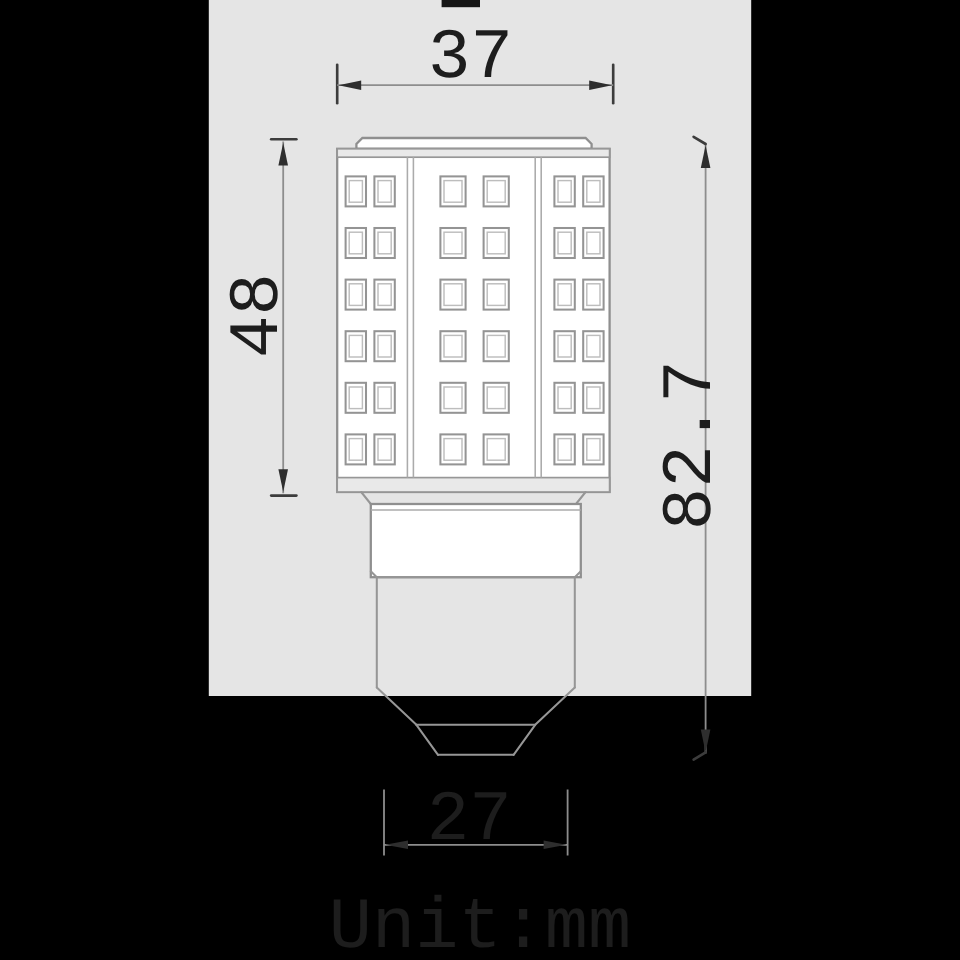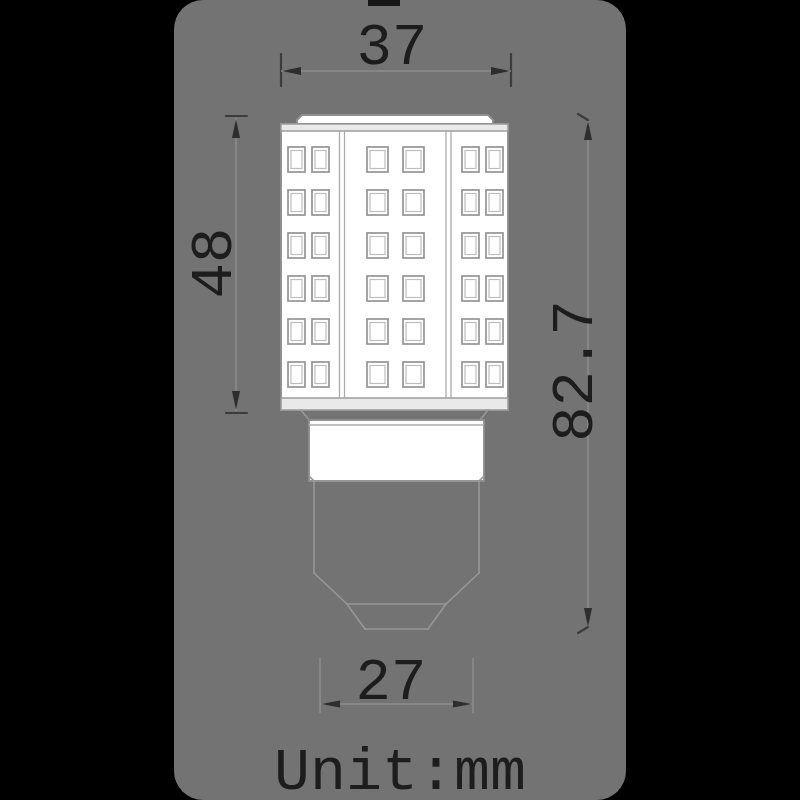--- a/index.html
+++ b/index.html
@@ -3,21 +3,21 @@
 <meta charset="utf-8">
 <style>
   html,body{margin:0;padding:0;background:#000;}
   .stage{
     position:relative;width:800px;height:800px;background:#000;overflow:hidden;
     font-family:"Liberation Mono",monospace;
   }
   .letterbox{position:absolute;top:0;height:800px;background:#000;}
   .letterbox.left{left:0;width:174px;}
   .letterbox.right{left:626px;width:174px;}
-  .paper{position:absolute;left:174px;top:0;width:452px;height:800px;background:#737373;border-radius:29px;}
+  .paper{position:absolute;left:174px;top:0;width:452px;height:580px;background:#e5e5e5;}
   svg{display:block;}
   .dline{stroke:#969696;stroke-width:1.7;fill:none;stroke-linecap:round;}
   .thin{stroke:#ababab;stroke-width:1.3;fill:none;}
   .outline{stroke:#8f8f8f;stroke-width:1.9;fill:#ffffff;}
   .band{fill:#e9e9e9;stroke:#979797;stroke-width:1.4;}
   .led-outer{fill:#ffffff;stroke:#949494;stroke-width:1.7;}
   .led-inner{fill:#ffffff;stroke:#bdbdbd;stroke-width:1.2;}
   .dim{stroke:#8d8d8d;stroke-width:1.5;fill:none;}
   .tick{stroke:#3c3c3c;stroke-width:2.2;stroke-linecap:round;}
   .arrow{fill:#2e2e2e;stroke:none;}

